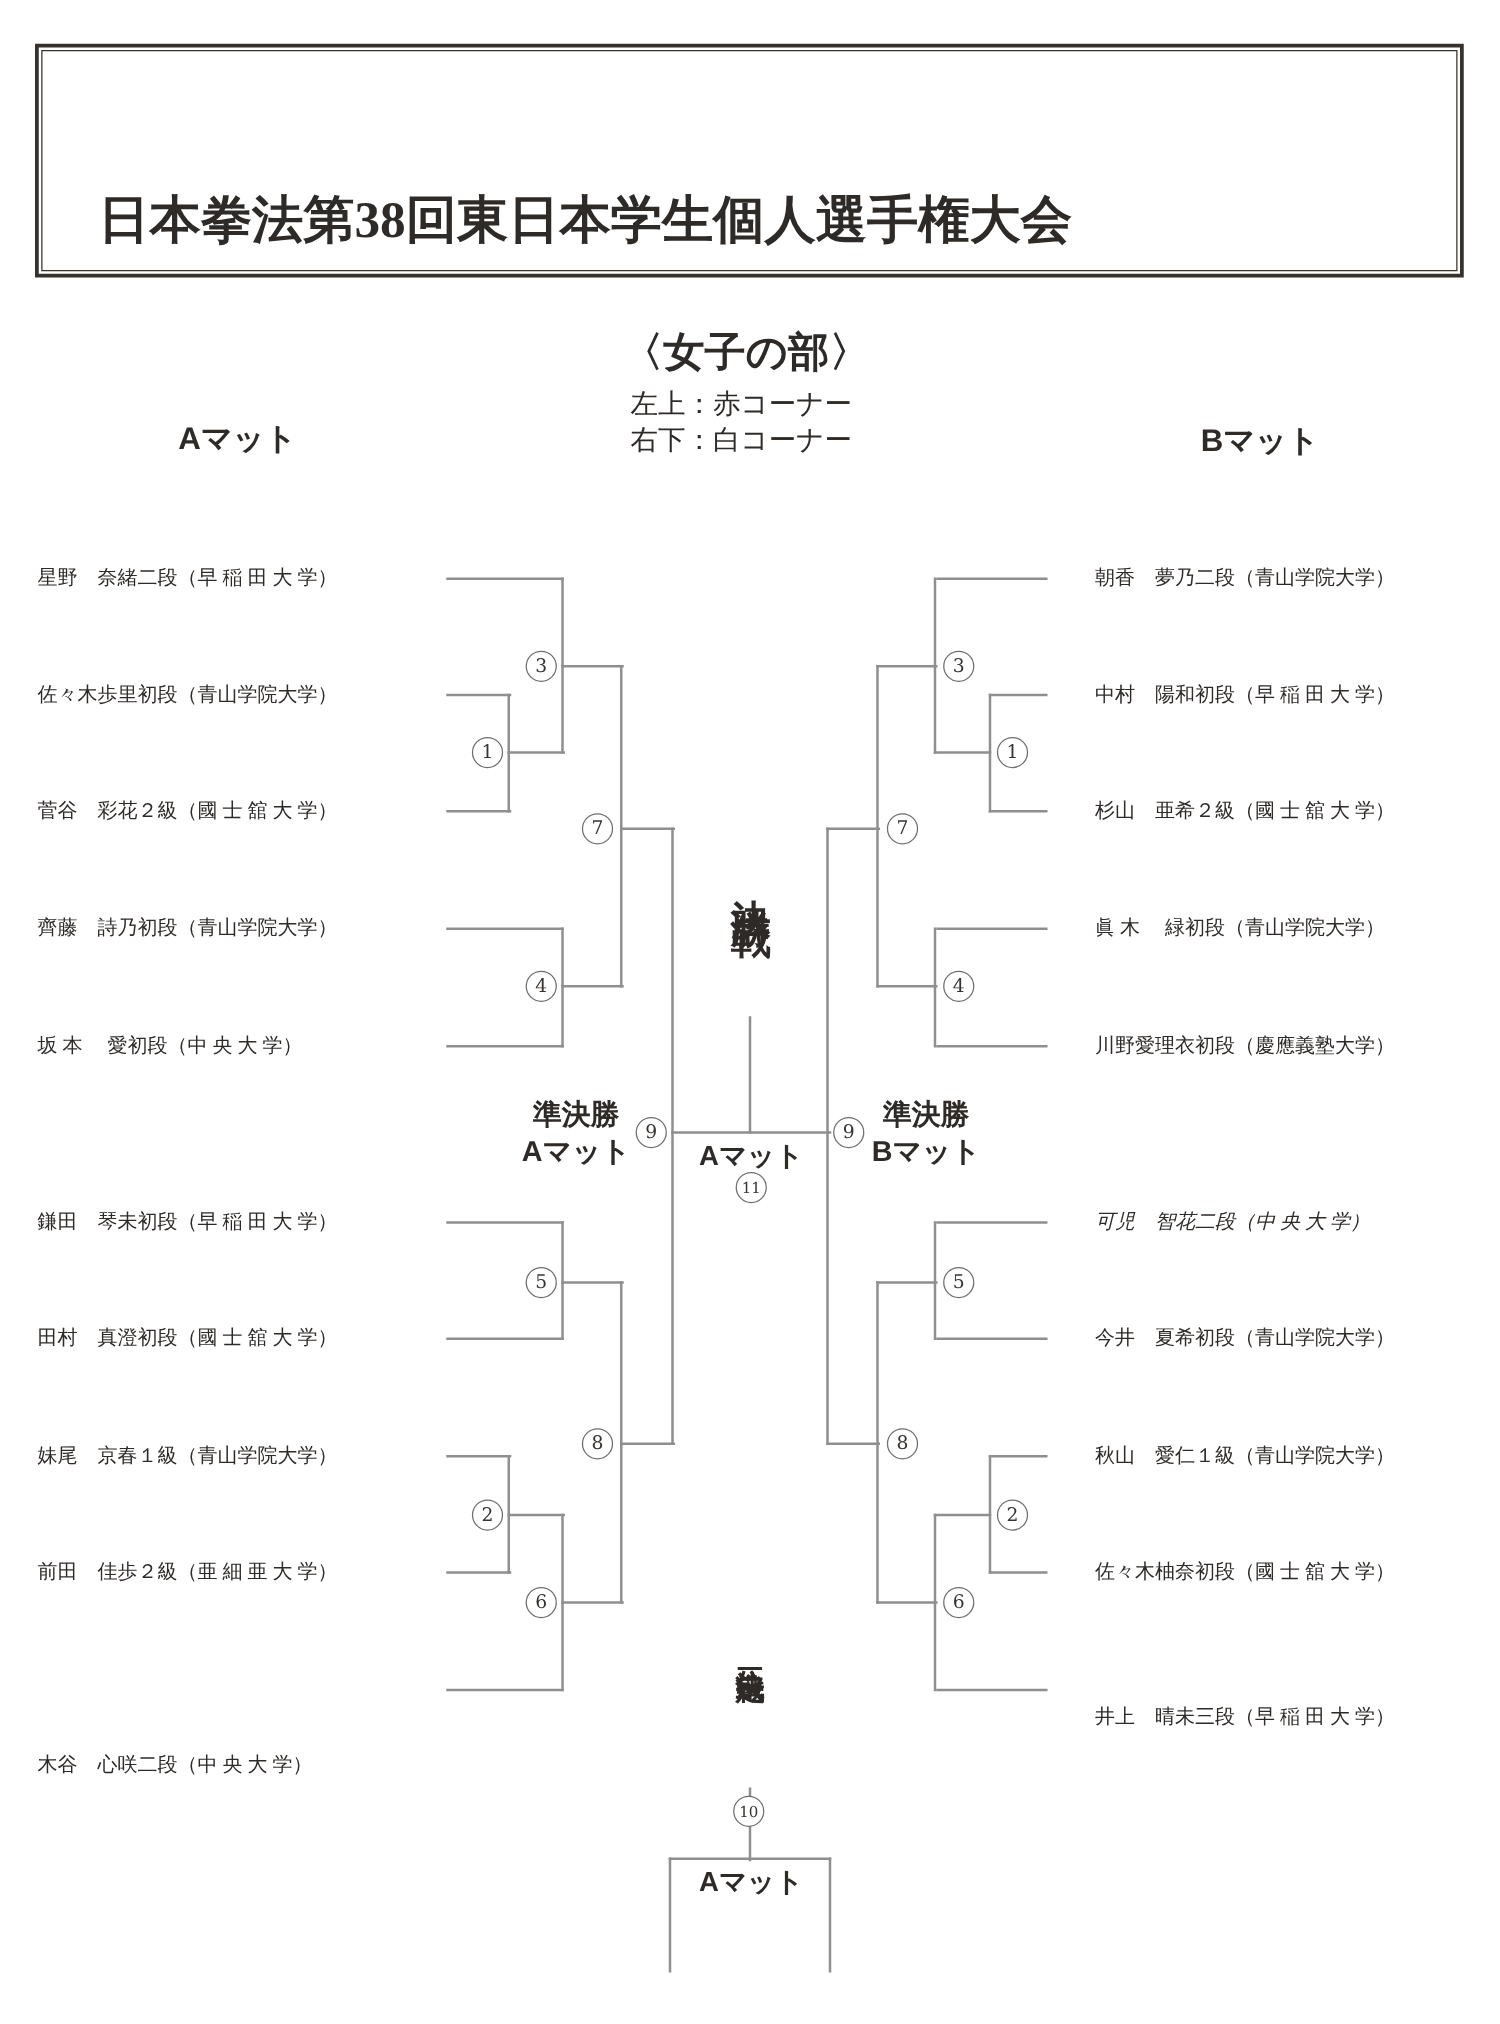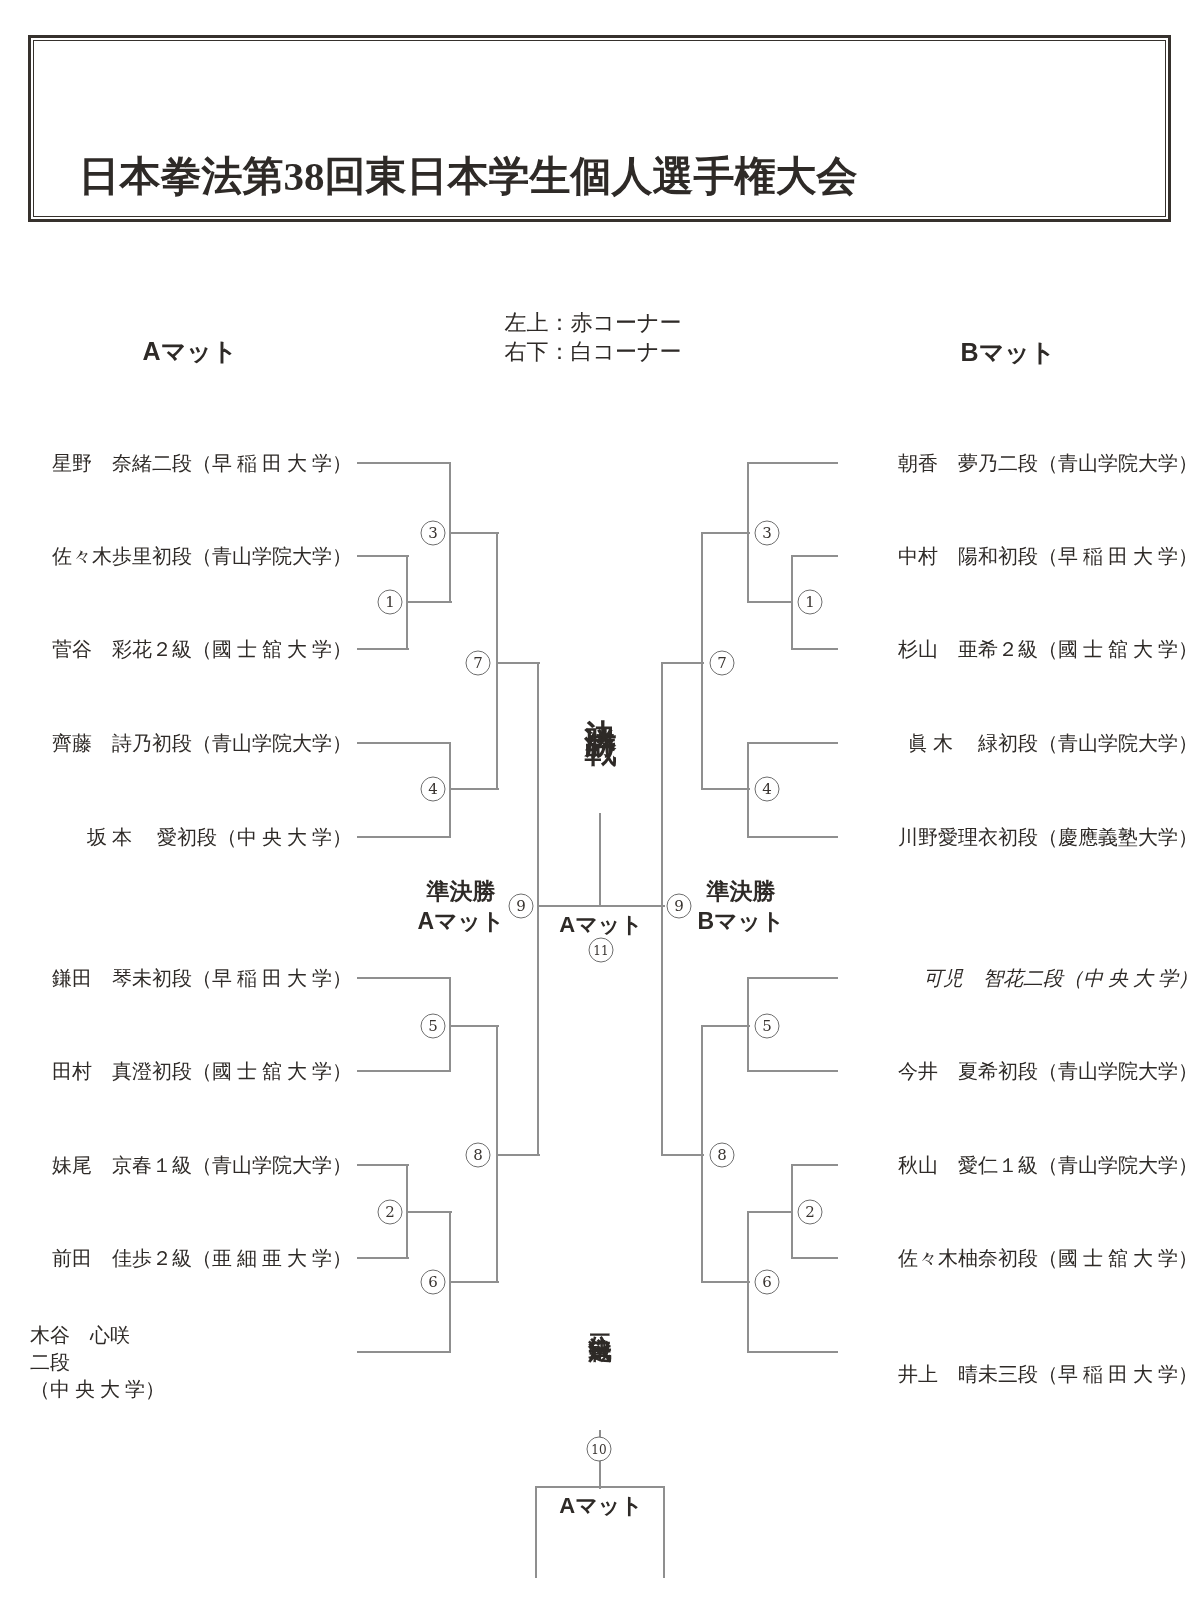--- a/index.html
+++ b/index.html
@@ -24,22 +24,22 @@
   .rules .gap{margin-top:9px;}
   
   .division{position:absolute;left:597px;top:282px;transform:translate(-50%,-50%);
         font-weight:700;font-size:33px;white-space:nowrap;}
   .legend{position:absolute;transform:translate(-50%,-50%);font-size:22px;white-space:nowrap;}
   .matlab{position:absolute;transform:translate(-50%,-50%);font-family:"Liberation Sans",sans-serif;
         font-weight:700;color:var(--ink);white-space:nowrap;}
   .mat-top{font-size:25px;}
   .mat-small{font-size:22px;}
   
-  .player{position:absolute;display:flex;justify-content:flex-end;width:322px;
-        transform:translateY(-50%);font-size:20px;white-space:nowrap;}
+  .player{position:absolute;display:flex;justify-content:flex-start;width:322px;
+        transform:translateY(-50%);font-size:16px;white-space:nowrap;}
   .pl{left:30px;} .pr{left:876px;}
   
   .hl{position:absolute;height:2px;background:var(--line);}
   .vl{position:absolute;width:2px;background:var(--line);}
   
   .mnum{position:absolute;transform:translate(-50%,-50%);width:25px;height:25px;box-sizing:border-box;
         border:1.5px solid #6e6e6e;border-radius:50%;background:#fff;display:flex;align-items:center;
         justify-content:center;font-family:"DejaVu Serif",serif;font-size:15px;line-height:1;
         color:#38332f;z-index:2;}
   .mnum.two{font-size:12px;}
@@ -56,20 +56,21 @@
 </head>
 <body>
 
 <div class="page">
 
   <div class="hbox">
     <div class="hbox-inner"></div>
   </div>
   <div class="title-main">日本拳法第38回東日本学生個人選手権大会</div>
 
+  <div class="division">〈女子の部〉</div>
   <div class="legend" style="left:593px;top:323px;">左上：赤コーナー</div>
   <div class="legend" style="left:593px;top:352px;">右下：白コーナー</div>
   <div class="matlab mat-top" style="left:190px;top:351px;">Aマット</div>
   <div class="matlab mat-top" style="left:1008px;top:352px;">Bマット</div>
 
   <div class="player pl" style="top:463px;">
     <span>星野　奈緒</span>
       <span>二段</span>
       <span>（早 稲 田 大 学）</span>
   </div>
@@ -106,21 +107,21 @@
   <div class="player pl" style="top:1165px;">
     <span>妹尾　京春</span>
       <span>１級</span>
       <span>（青山学院大学）</span>
   </div>
   <div class="player pl" style="top:1258px;">
     <span>前田　佳歩</span>
       <span>２級</span>
       <span>（亜 細 亜 大 学）</span>
   </div>
-  <div class="player pl" style="top:1362px;flex-direction:column;">
+  <div class="player pl" style="top:1412px;">
     <span>木谷　心咲</span>
       <span>二段</span>
       <span>（中 央 大 学）</span>
   </div>
 
   <div class="player pr" style="top:463px;">
     <span>朝香　夢乃</span>
       <span>二段</span>
       <span>（青山学院大学）</span>
   </div>

